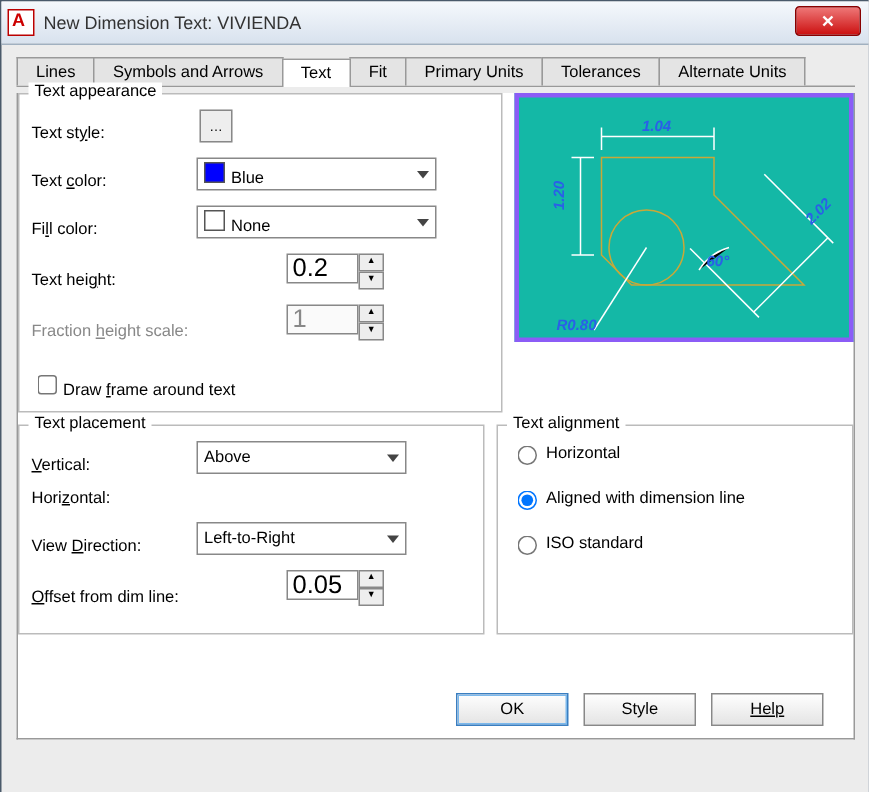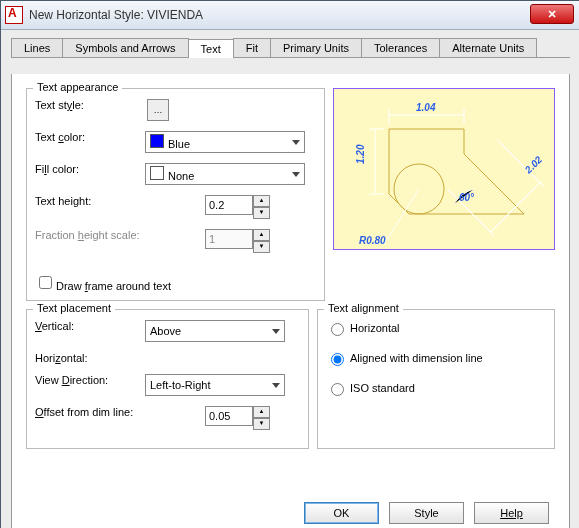--- a/index.html
+++ b/index.html
@@ -3,60 +3,60 @@
 <meta charset="utf-8">
 <style>
 body{margin:0;font-family:"Segoe UI",Tahoma,sans-serif;font-size:11px;color:#000;background:#6b7a8f}
 .window{width:579px;height:528px;background:#ececec;border:1px solid #4a5a6a;box-shadow:2px 2px 8px rgba(0,0,0,.4)}
 .titlebar{height:28px;background:linear-gradient(#f5f8fc,#d8e2ee);border-bottom:1px solid #a0b0c0;display:flex;align-items:center;padding:0 4px;position:relative}
 .app-icon{width:16px;height:16px;background:#fff;border:1px solid #b00;position:relative;margin-right:6px}
 .app-icon::after{content:"A";color:#c00;font-weight:bold;font-size:12px;position:absolute;left:2px;top:-1px}
 .title{color:#333;font-size:12px}
 .close-btn{position:absolute;right:6px;top:3px;width:42px;height:18px;background:linear-gradient(#e77,#c11);border:1px solid #800;border-radius:3px;display:flex;align-items:center;justify-content:center;color:#fff;font-weight:bold;font-size:11px}
 .content{padding:8px 10px}
-.tabs{display:flex;border-bottom:1px solid #999;margin-bottom:16px}
+.tabs{display:flex;border-bottom:1px solid #999;margin-bottom:4px}
 .tab{padding:3px 12px;background:#e4e4e4;border:1px solid #999;border-bottom:none;margin-right:-1px;cursor:pointer;font-size:11px}
 .tab.active{background:#fff;position:relative;top:1px}
-.panel{background:#fff;border:1px solid #999;border-top:none;padding:14px;height:430px;position:relative}
+.panel{background:#fff;border:1px solid #999;border-top:none;padding:0;height:430px;position:relative}
 .group{border:1px solid #bbb;border-radius:0;margin-bottom:8px;position:relative;padding:10px 8px 8px 8px}
 .group-title{position:absolute;top:-8px;left:6px;background:#fff;padding:0 4px;font-size:11px}
-.row{display:flex;align-items:flex-start;margin-bottom:10px}
+.row{display:flex;align-items:flex-end;margin-bottom:10px}
 .lbl{width:110px}
 .underline{text-decoration:underline}
 select,.sel{height:20px;font-size:11px;border:1px solid #888;background:#fff;padding:0 2px}
 .sel{display:flex;align-items:center;justify-content:space-between;padding:0 4px}
 .arrow{width:0;height:0;border-left:4px solid transparent;border-right:4px solid transparent;border-top:5px solid #444;margin-left:6px}
 .small-btn{width:20px;height:20px;border:1px solid #888;background:#eee;margin-left:2px;display:flex;align-items:center;justify-content:center;font-size:9px}
 .spinner{display:flex;width:60px}
-.spinner input{width:40px;height:18px;border:1px solid #888;font-size:11px;padding:0 3px}
+.spinner input{width:40px;height:18px;border:1px solid #888;font-size:17px;padding:0 3px}
 .spinup,.spindown{width:15px;height:10px;border:1px solid #888;background:#eee;font-size:6px;text-align:center;line-height:8px}
 .spins{display:flex;flex-direction:column}
 .chk{display:flex;align-items:flex-end;margin-top:20px}
 .chk input{margin-right:4px}
 .top-area{display:flex;gap:8px}
 .left-col{flex:1}
-.preview{width:220px;height:160px;background:#fef9c3;border:1px solid #8b5cf6;position:relative}
+.preview{width:220px;height:160px;background:#14b8a6;border:3px solid #8b5cf6;position:relative}
 .bottom-row{display:flex;gap:8px}
 .radio-row{display:flex;align-items:center;margin-bottom:14px}
 .radio-row input{margin-right:6px}
 .buttons{position:absolute;bottom:8px;right:20px;display:flex;gap:10px}
 .btn{width:75px;height:22px;border:1px solid #888;background:linear-gradient(#fefefe,#e4e4e4);font-size:11px;cursor:pointer}
 .btn.default{border:1px solid #3a7ec0;box-shadow:0 0 0 1px #7ab8ec inset}
 .color-sw{width:12px;height:12px;background:#0000ff;border:1px solid #555;margin-right:4px;display:inline-block}
 .none-sw{width:12px;height:12px;background:#fff;border:1px solid #555;margin-right:4px;display:inline-block}
 .disabled{color:#888}
 svg text{font-family:sans-serif}
 </style>
 </head>
 <body>
 
 <div class="window">
   <div class="titlebar">
     <div class="app-icon"></div>
-    <div class="title">New Horizontal Style: VIVIENDA</div>
+    <div class="title">New Dimension Text: VIVIENDA</div>
     <div class="close-btn">✕</div>
   </div>
   <div class="content">
     <div class="tabs">
       <div class="tab">Lines</div>
       <div class="tab">Symbols and Arrows</div>
       <div class="tab active">Text</div>
       <div class="tab">Fit</div>
       <div class="tab">Primary Units</div>
       <div class="tab">Tolerances</div>

